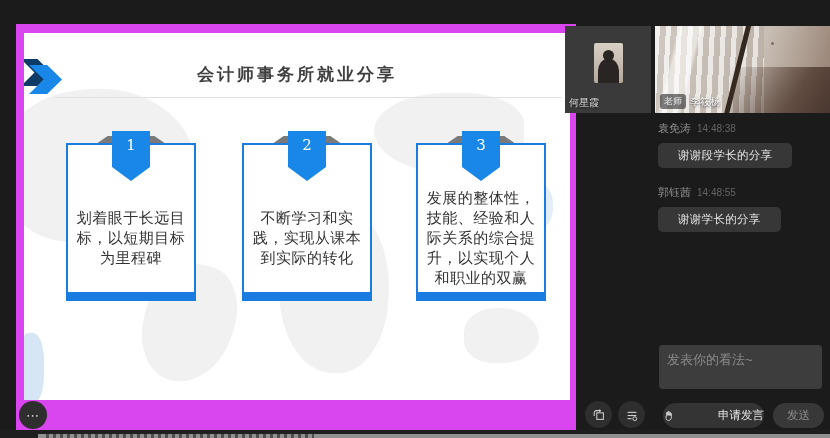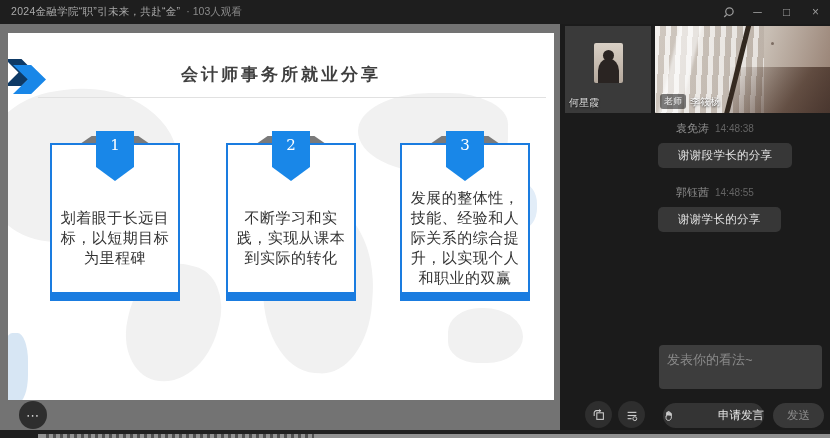--- a/index.html
+++ b/index.html
@@ -12,21 +12,21 @@
   
   .titlebar { position:absolute; left:0; top:0; right:0; height:24px; background:#1e1e1e;
     display:flex; align-items:center; padding-left:11px; }
   .titlebar .title { font-size:10.5px; color:#aaaaaa; letter-spacing:.3px; }
   .titlebar .viewers { font-size:10.5px; color:#8b8b8b; margin-left:6px; }
   .win-controls { position:absolute; right:0; top:0; height:24px; display:flex; align-items:center; }
   .win-btn { width:29px; height:24px; display:flex; align-items:center; justify-content:center;
     color:#9c9c9c; font-size:12px; cursor:default; }
   .win-btn svg { display:block; }
   
-  .stage { position:absolute; left:0; top:24px; width:560px; height:408px; background:#737373; }
+  .stage { position:absolute; left:16px; top:24px; width:560px; height:408px; background:#d946ef; }
   .slide { position:absolute; left:8px; top:9px; width:546px; height:367px; background:#ffffff; overflow:hidden; }
   .blob { position:absolute; background:#f1f1f1; }
   .blob.b1 { left:-20px; top:55px;  width:190px; height:150px; border-radius:45% 60% 50% 40%; transform:rotate(-8deg); }
   .blob.b2 { left:120px; top:230px; width:90px;  height:120px; border-radius:55% 45% 60% 50%; transform:rotate(14deg); }
   .blob.b3 { left:255px; top:170px; width:110px; height:170px; border-radius:50% 55% 45% 55%; transform:rotate(4deg); }
   .blob.b4 { left:440px; top:275px; width:75px;  height:55px;  border-radius:50% 60% 55% 45%; }
   .blob.b5 { left:350px; top:60px;  width:150px; height:80px;  border-radius:55% 45% 50% 60%; }
   .blob.blue1 { left:-6px; top:300px; width:26px; height:70px; background:#d7e6f4; border-radius:40%; }
   .blob.blue2 { left:495px; top:150px; width:34px; height:46px; background:#e2edf8; border-radius:45%; }
   .slide-title { position:absolute; left:0; top:30px; width:100%; text-align:center;
@@ -76,21 +76,21 @@
     background:#32281f; transform:rotate(14deg); }
   .tile2 .corner { position:absolute; right:-10px; bottom:-16px; width:110px; height:62px;
     background:linear-gradient(125deg, rgba(90,60,45,0) 0%, rgba(74,52,41,.75) 55%, #41302a 100%); }
   .tile2 .dot { position:absolute; right:56px; top:16px; width:3px; height:3px; border-radius:50%; background:#7c6c62; }
   .tile2 .label { position:absolute; left:5px; bottom:4px; display:flex; align-items:flex-end; gap:4px; }
   .tile2 .badge { background:rgba(20,20,20,.55); color:#e8e8e8; font-size:9px; padding:1px 4px; border-radius:3px; }
   .tile2 .pname { color:#ffffff; font-size:10px; text-shadow:0 1px 2px rgba(0,0,0,.8); }
   
   .chat-list { position:absolute; left:658px; top:121px; width:168px; }
   .msg { margin-bottom:17px; }
-  .msg .head { font-size:11px; color:#8d8d8d;margin-left:18px; }
+  .msg .head { font-size:11px; color:#8d8d8d; }
   .msg .head .time { font-size:10px; color:#646464; margin-left:6px; }
   .msg .bubble { display:inline-block; margin-top:7px; background:#373737; border-radius:5px;
     padding:5px 20px; font-size:11.5px; color:#e4e4e4; letter-spacing:.3px; }
   .chat-input { position:absolute; left:659px; top:345px; width:163px; height:44px;
     background:#3d3d3d; border-radius:4px; }
   .chat-input textarea { width:100%; height:100%; background:transparent; border:none; resize:none;
     outline:none; padding:6px 8px; font-size:13px; color:#e6e6e6;
     font-family:"Liberation Sans","DejaVu Sans",sans-serif; }
   .chat-input textarea::placeholder { color:#8a8a8a; }
   .pill-btn { position:absolute; top:403px; height:25px; border-radius:13px; background:#343434;
@@ -101,35 +101,20 @@
   .bottom-strip { position:absolute; left:0; bottom:0; right:0; height:8px; background:#1f1f1f; }
   .strip-band { position:absolute; left:38px; right:0; bottom:0; height:4px; background:#919191; }
   .strip-marks { position:absolute; left:46px; bottom:0; width:268px; height:4px;
     background:repeating-linear-gradient(90deg,#4e4e4e 0 3px, rgba(0,0,0,0) 3px 7px); }
 </style>
 </head>
 <body>
 
 <div id="app">
 
-  <div class="titlebar">
-    <span class="title">2024金融学院“职”引未来，共赴“金”</span>
-    <span class="viewers">· 103人观看</span>
-    <div class="win-controls">
-      <div class="win-btn">
-        <svg width="13" height="13" viewBox="0 0 14 14">
-            <circle cx="8" cy="6" r="4" fill="none" stroke="#9c9c9c" stroke-width="1.3"></circle>
-            <line x1="5" y1="9.2" x2="2.4" y2="11.8" stroke="#9c9c9c" stroke-width="1.3"></line>
-          </svg>
-      </div>
-      <div class="win-btn">─</div>
-      <div class="win-btn">□</div>
-      <div class="win-btn">×</div>
-    </div>
-  </div>
 
   <div class="stage">
     <div class="slide">
       <div class="blob b1"></div>
       <div class="blob b2"></div>
       <div class="blob b3"></div>
       <div class="blob b4"></div>
       <div class="blob b5"></div>
       <div class="blob blue1"></div>
       <div class="blob blue2"></div>

